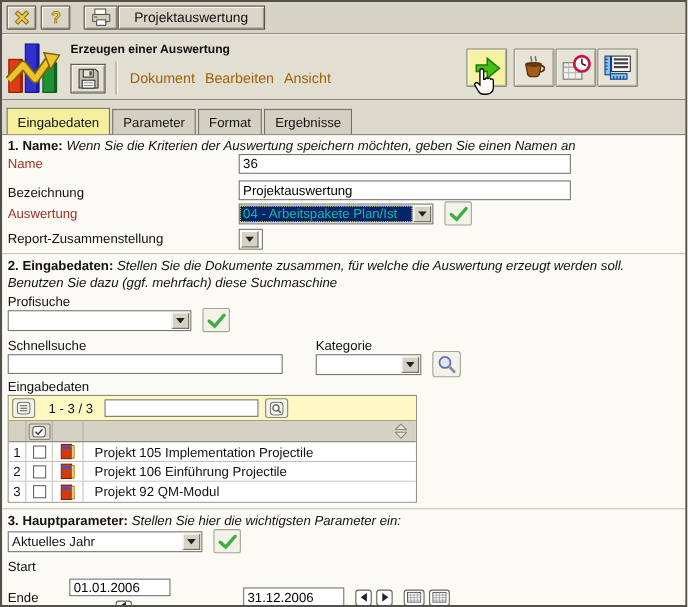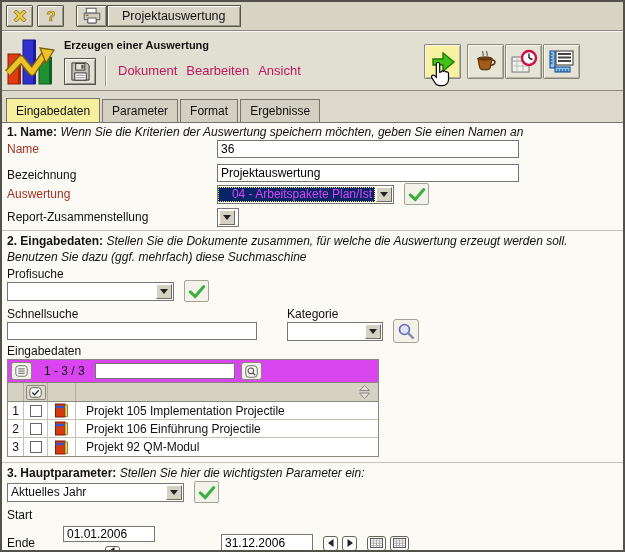--- a/index.html
+++ b/index.html
@@ -26,21 +26,21 @@
             background:#e1ded2; border-bottom:1px solid #8b897d; }
   .logo { position:absolute; left:3px; top:3px; width:52px; height:52px; }
   .title { position:absolute; left:62px; top:7px; font-size:11px; font-weight:bold; }
   .save-btn { position:absolute; left:62px; top:26px; width:32px; height:27px;
               background:#e3e0d4; border:1px solid #55544a;
               box-shadow: inset 1px 1px 0 #fffef8, inset -1px -1px 0 #9a978a;
               display:flex; align-items:center; justify-content:center; cursor:pointer; }
   .vsep { position:absolute; left:103px; top:24px; height:30px; width:2px;
           border-left:1px solid #9a978a; border-right:1px solid #fffef8; }
   .menu { position:absolute; left:116px; top:31px; display:flex; gap:9px; font-size:13px; }
-  .menu span { color:#be185d; cursor:pointer; }
+  .menu span { color:#a16207; cursor:pointer; }
   .hbtn { position:absolute; top:12px; width:37px; height:35px; background:#e6e3d7;
           border:1px solid #8a887a; border-radius:1px;
           box-shadow: inset 1px 1px 0 #f8f6ee, inset -1px -1px 0 #b5b2a4;
           display:flex; align-items:center; justify-content:center; cursor:pointer; }
   .hbtn.run { background:#f6f2a2; left:422px; }
   .hbtn.coffee { left:465px; } .hbtn.clock { left:503px; } .hbtn.report { left:541px; }
   .cursor { position:absolute; left:427px; top:29px; z-index:6; }
 
   
   .tabbar { position:absolute; left:0; top:89px; width:621px; height:32px;
@@ -56,34 +56,34 @@
   .lbl { width:210px; flex:none; }
   .red { color:#a23222; }
   .sechead { position:absolute; left:5px; white-space:nowrap; }
   .sechead b { font-weight:bold; }
   .it { font-style:italic; }
   .divider { position:absolute; left:0; width:621px; border-top:1px solid #c6c3b4; }
 
   .inp { height:18px; border:1px solid #767672; background:#fff; font:12px "Liberation Sans",sans-serif; padding:0 3px; }
   .sel { display:flex; align-items:center; height:19px; border:1px solid #767672; background:#fff; cursor:pointer; }
   .sel-text { flex:1; padding:0 3px; height:15px; line-height:15px; overflow:hidden; white-space:nowrap; }
-  .sel.hl .sel-text { background:#0a246a; color:#d946ef; outline:1px dotted #e8e050; outline-offset:-1px;text-align:right; }
+  .sel.hl .sel-text { background:#0a246a; color:#14b8a6; outline:1px dotted #e8e050; outline-offset:-1px; }
   .dd { width:16px; height:15px; margin:1px; flex:none; background:#d5d1c5;
         border:1px solid; border-color:#fdfdf8 #6e6c61 #6e6c61 #fdfdf8;
         display:flex; align-items:center; justify-content:center; }
   .dd svg { display:block; }
 
   .okbtn { width:25px; height:22px; margin-left:10px; background:#f3f2e9;
            border:1px solid #a5a295; border-radius:2px; display:flex; align-items:center; justify-content:center; cursor:pointer; }
   .magbtn { width:26px; height:24px; background:#f3f2e9; border:1px solid #a5a295; border-radius:3px;
             display:flex; align-items:center; justify-content:center; cursor:pointer; }
 
   
   .dtable { position:absolute; left:5px; top:236px; width:372px; border:1px solid #8a887c; background:#fff; }
-  .t-toolbar { height:23px; background:#d946ef; border-bottom:1px solid #8a887c;
+  .t-toolbar { height:23px; background:#fef9c3; border-bottom:1px solid #8a887c;
                display:flex; align-items:center; gap:6px; padding:0 3px; }
   .t-btn { width:21px; height:18px; background:#f4f3ea; border:1px solid #8a887c; border-radius:3px;
            display:flex; align-items:center; justify-content:center; cursor:pointer; }
   .t-pag { margin:0 4px 0 6px; }
   .t-search { width:140px; height:16px; border:1px solid #767672; font:11px "Liberation Sans",sans-serif; padding:0 2px; }
   .t-head { height:19px; background:#d5d2c4; border-bottom:1px solid #8a887c;
             display:flex; align-items:center; position:relative; }
   .t-row { height:18px; display:flex; align-items:center; border-bottom:1px solid #c6c3b6; background:#fff; }
   .t-row:last-child { border-bottom:none; }
   .c-num { width:16px; flex:none; text-align:center; border-right:1px solid #c6c3b6; height:100%; display:flex; align-items:center; justify-content:center; }

